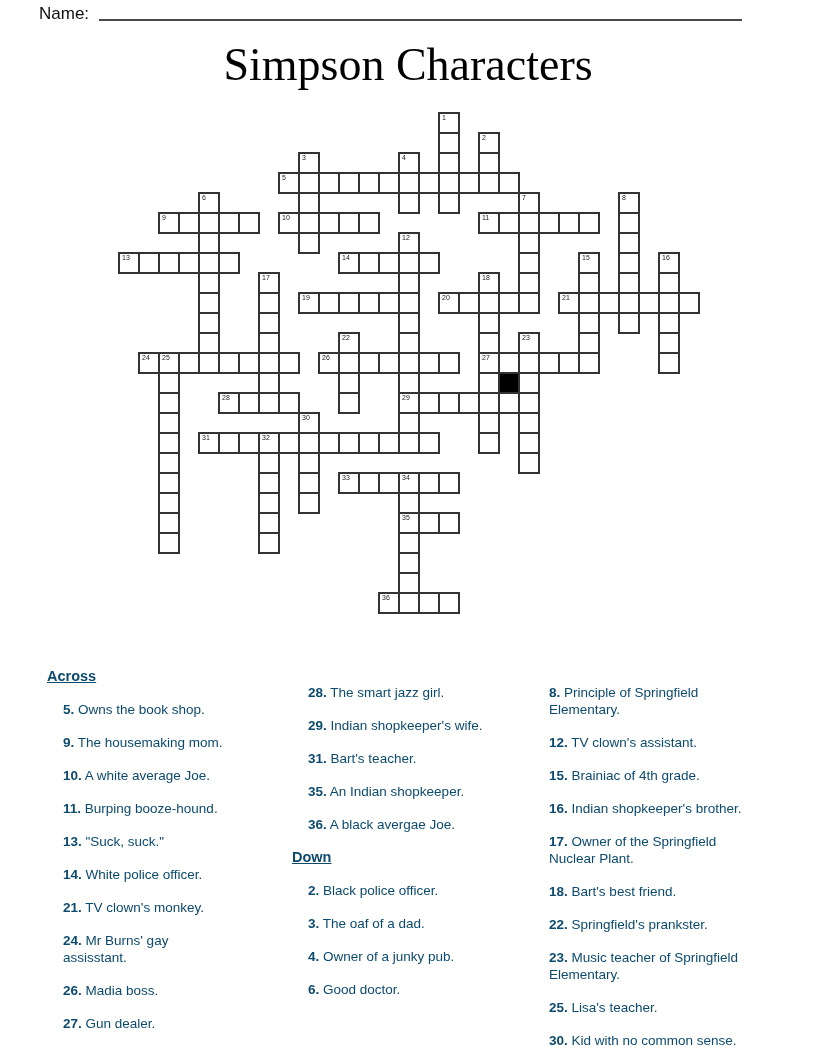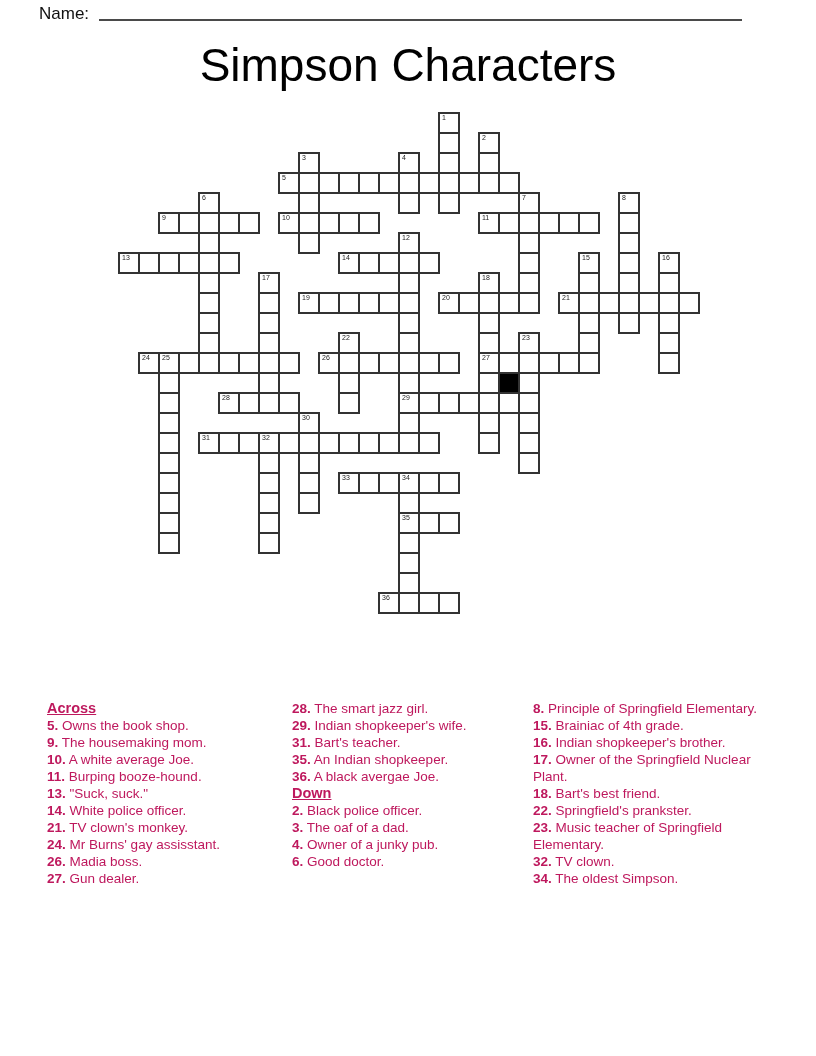--- a/index.html
+++ b/index.html
@@ -15,35 +15,35 @@
 
   
   #grid{position:absolute;left:118px;top:112px;width:582px;height:502px;}
   .cell{position:absolute;width:22px;height:22px;box-sizing:border-box;
         border:2px solid #333333;background:#ffffff;}
   .cell.black{background:#000000;}
   .cell-num{position:absolute;top:0px;left:2px;font-size:7px;line-height:8px;
             color:#222;font-family:"Liberation Sans",sans-serif;}
 
   
-  .clue-col{position:absolute;top:700px;font-size:13.5px;line-height:17px;color:#be185d;}
+  .clue-col{position:absolute;top:668px;font-size:13.5px;line-height:17px;color:#0c4a6e;}
   #clue-col-1{left:47px;width:200px;}
   #clue-col-2{left:292px;width:215px;}
   #clue-col-3{left:533px;width:228px;}
   .clue-header{font-weight:bold;text-decoration:underline;font-size:14.5px;line-height:17px;}
-  .clue{margin:0;}
+  .clue{margin:16px;}
   .clue-num{font-weight:bold;}
 </style>
 </head>
 <body>
 
 <div id="page">
   <span id="name-label">Name:</span>
   <div id="name-line"></div>
-  <h1 id="title" style="margin:0;font-size:46px;">Simpson Characters</h1>
+  <h1 id="title" style="margin:0;font-size:46px;font-family:Liberation Serif, serif;">Simpson Characters</h1>
 
   <div id="grid">
       <div class="cell" style="left: 320px; top: 0px; border-color: rgb(51, 51, 51);">
         <span class="cell-num">1</span>
       </div>
       <div class="cell" style="left: 320px; top: 20px; border-color: rgb(51, 51, 51);"></div>
       <div class="cell" style="left: 320px; top: 40px; border-color: rgb(51, 51, 51);"></div>
       <div class="cell" style="left: 320px; top: 60px; border-color: rgb(51, 51, 51);"></div>
       <div class="cell" style="left: 320px; top: 80px; border-color: rgb(51, 51, 51);"></div>
       <div class="cell" style="left: 360px; top: 20px; border-color: rgb(51, 51, 51);">
@@ -331,22 +331,25 @@
       <div class="clue"><span class="clue-num">35.</span><span> An Indian shopkeeper.</span></div>
       <div class="clue"><span class="clue-num">36.</span><span> A black avergae Joe.</span></div>
       <div class="clue-header">Down</div>
       <div class="clue"><span class="clue-num">2.</span><span> Black police officer.</span></div>
       <div class="clue"><span class="clue-num">3.</span><span> The oaf of a dad.</span></div>
       <div class="clue"><span class="clue-num">4.</span><span> Owner of a junky pub.</span></div>
       <div class="clue"><span class="clue-num">6.</span><span> Good doctor.</span></div>
     </div>
   <div id="clue-col-3" class="clue-col">
       <div class="clue"><span class="clue-num">8.</span><span> Principle of Springfield Elementary.</span></div>
+      <div class="clue"><span class="clue-num">12.</span><span> TV clown's assistant.</span></div>
       <div class="clue"><span class="clue-num">15.</span><span> Brainiac of 4th grade.</span></div>
       <div class="clue"><span class="clue-num">16.</span><span> Indian shopkeeper's brother.</span></div>
       <div class="clue"><span class="clue-num">17.</span><span> Owner of the Springfield Nuclear Plant.</span></div>
       <div class="clue"><span class="clue-num">18.</span><span> Bart's best friend.</span></div>
       <div class="clue"><span class="clue-num">22.</span><span> Springfield's prankster.</span></div>
       <div class="clue"><span class="clue-num">23.</span><span> Music teacher of Springfield Elementary.</span></div>
+      <div class="clue"><span class="clue-num">25.</span><span> Lisa's teacher.</span></div>
+      <div class="clue"><span class="clue-num">30.</span><span> Kid with no common sense.</span></div>
       <div class="clue"><span class="clue-num">32.</span><span> TV clown.</span></div>
       <div class="clue"><span class="clue-num">34.</span><span> The oldest Simpson.</span></div>
     </div>
 </div>
 
 </body></html>

